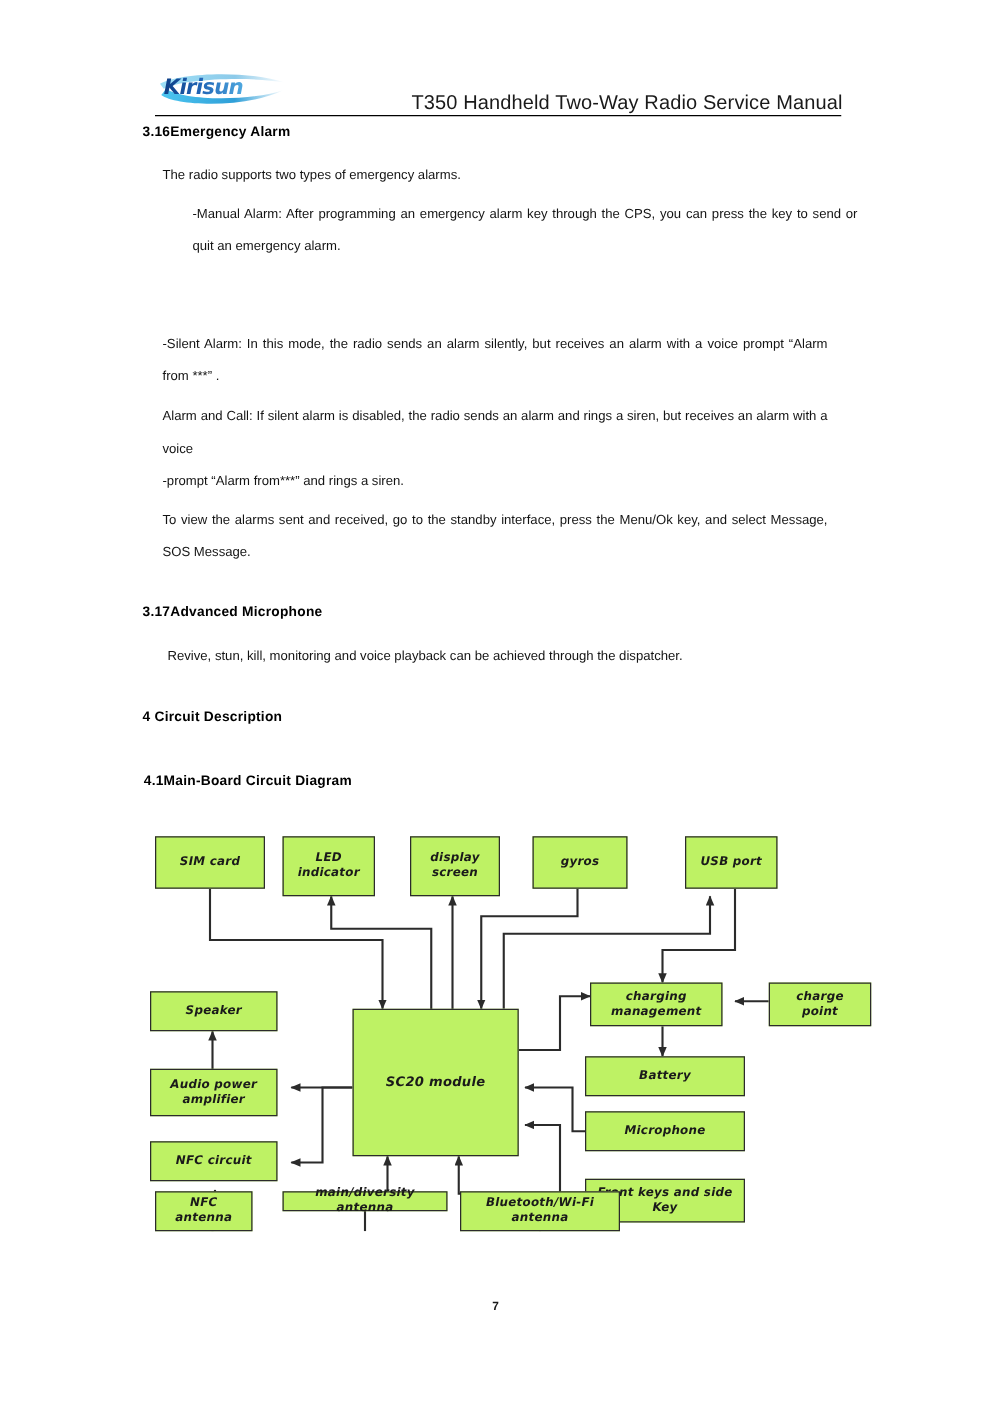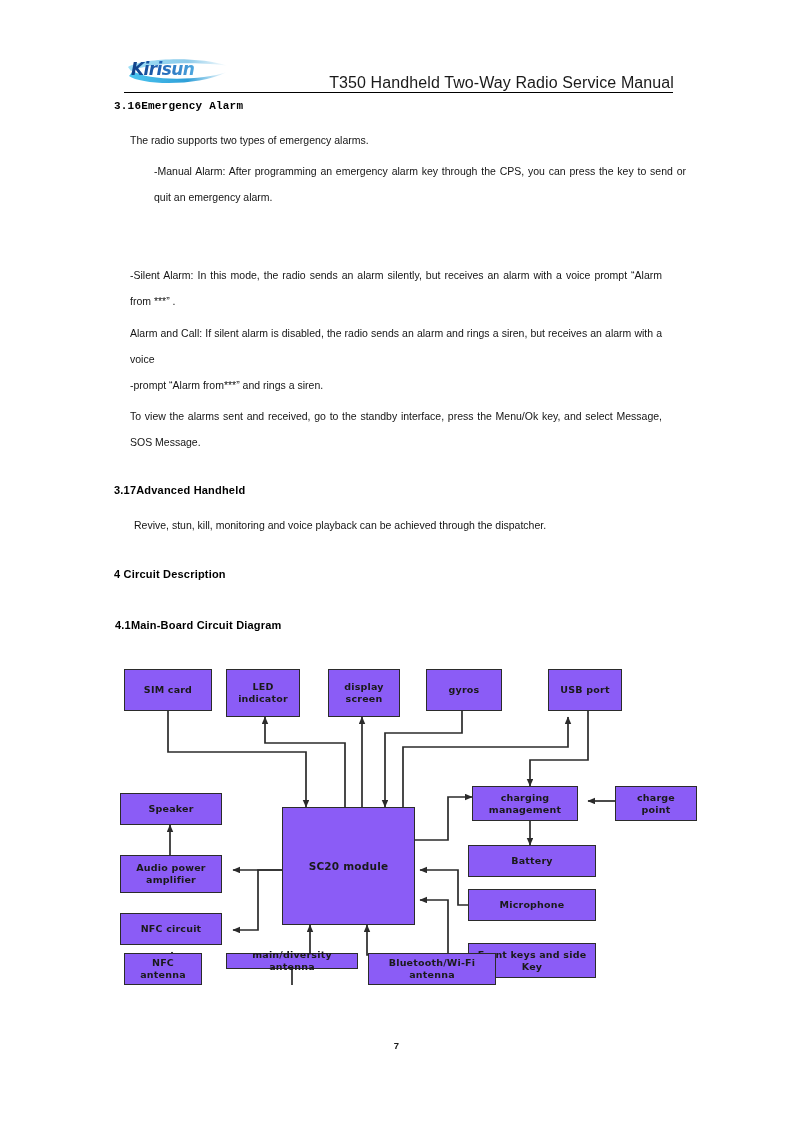--- a/index.html
+++ b/index.html
@@ -79,32 +79,33 @@
     position: absolute;
     left: 110px;
     top: 655px;
     width: 600px;
     height: 330px;
   }
   .dbox {
     position: absolute;
     box-sizing: border-box;
     border: 1.6px solid #2b2b2b;
-    background: #8b5cf6;
+    background: #bef264;
     display: flex;
     align-items: center;
     justify-content: center;
     text-align: center;
     font-family: "DejaVu Sans", sans-serif;
     font-weight: bold;
     font-size: 9.5px;
     line-height: 12px;
     color: #1a1a1a;
     letter-spacing: 0.2px;
     z-index: 3;
+    font-style: italic;
   }
   .dbox span { display: block; padding: 0 3px; }
   #diagram svg {
     position: absolute;
     left: 0;
     top: 0;
     width: 600px;
     height: 330px;
     z-index: 1;
   }
@@ -148,36 +149,36 @@
 
         <text x="4" y="21" font-family="DejaVu Sans, sans-serif" font-size="17" font-weight="bold" font-style="italic" letter-spacing="-0.6" fill="url(#lg1)">Kirisun</text>
       </svg>
     </div>
 
     <div id="header-title">T350 Handheld Two-Way Radio Service Manual</div>
 
     <div id="header-rule"></div>
   </div>
 
-  <div class="h2" style="left:114px; top:100px;font-family:Liberation Mono, monospace;">3.16Emergency Alarm</div>
+  <div class="h2" style="left:114px; top:100px;">3.16Emergency Alarm</div>
 
   <div class="para nojust" style="left:130px; top:127px; width:540px;">The radio supports two types of emergency alarms.</div>
 
   <div class="para" style="left:130px; top:158px; width:532px;margin-left:24px;">-Manual Alarm: After programming an emergency alarm key through the CPS, you can press the key to send or quit an emergency alarm.</div>
 
 
   <div class="para" style="left:130px; top:320px; width:532px;">Alarm and Call: If silent alarm is disabled, the radio sends an alarm and rings a siren, but receives an alarm with a voice</div>
 
   <div class="para" style="left:130px; top:262px; width:532px;">-Silent Alarm: In this mode, the radio sends an alarm silently, but receives an alarm with a voice prompt  “Alarm from ***” .</div>
 
   <div class="para nojust" style="left:130px; top:372px; width:532px;">-prompt  “Alarm from***”  and rings a siren.</div>
 
   <div class="para" style="left:130px; top:403px; width:532px;">To view the alarms sent and received, go to the standby interface, press the Menu/Ok key, and select Message, SOS Message.</div>
 
-  <div class="h2" style="left:114px; top:484px;">3.17Advanced Handheld</div>
+  <div class="h2" style="left:114px; top:484px;">3.17Advanced Microphone</div>
 
   <div class="para nojust" style="left:134px; top:512px; width:540px;">Revive, stun, kill, monitoring and voice playback can be achieved through the dispatcher.</div>
 
   <div class="h2" style="left:114px; top:568px;">4 Circuit Description</div>
 
   <div class="h2" style="left:115px; top:619px;">4.1Main-Board Circuit Diagram</div>
 
   <div id="diagram">
 
     <svg viewBox="0 0 600 330">

